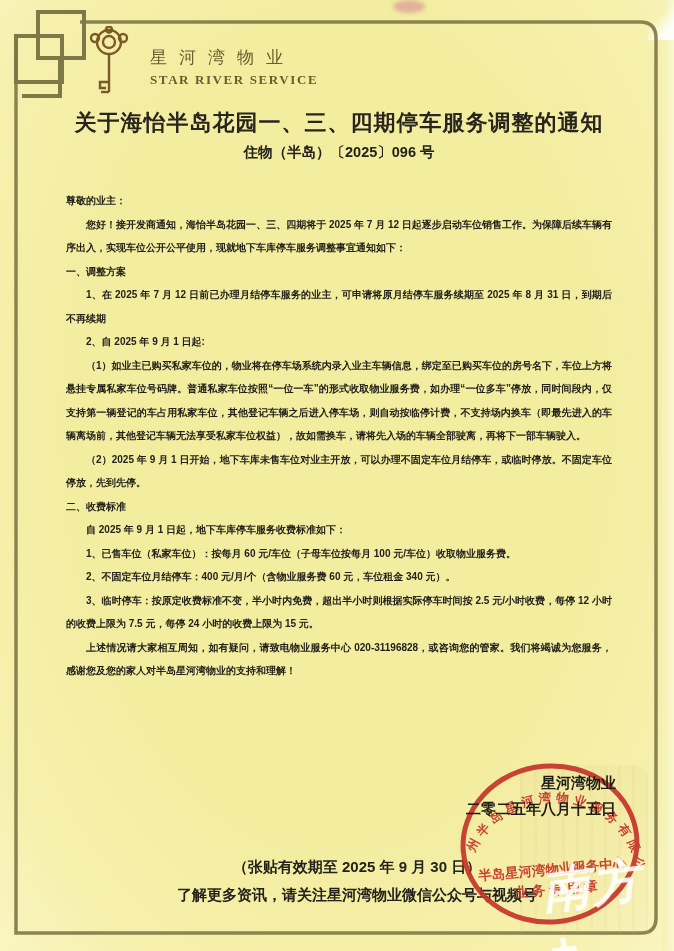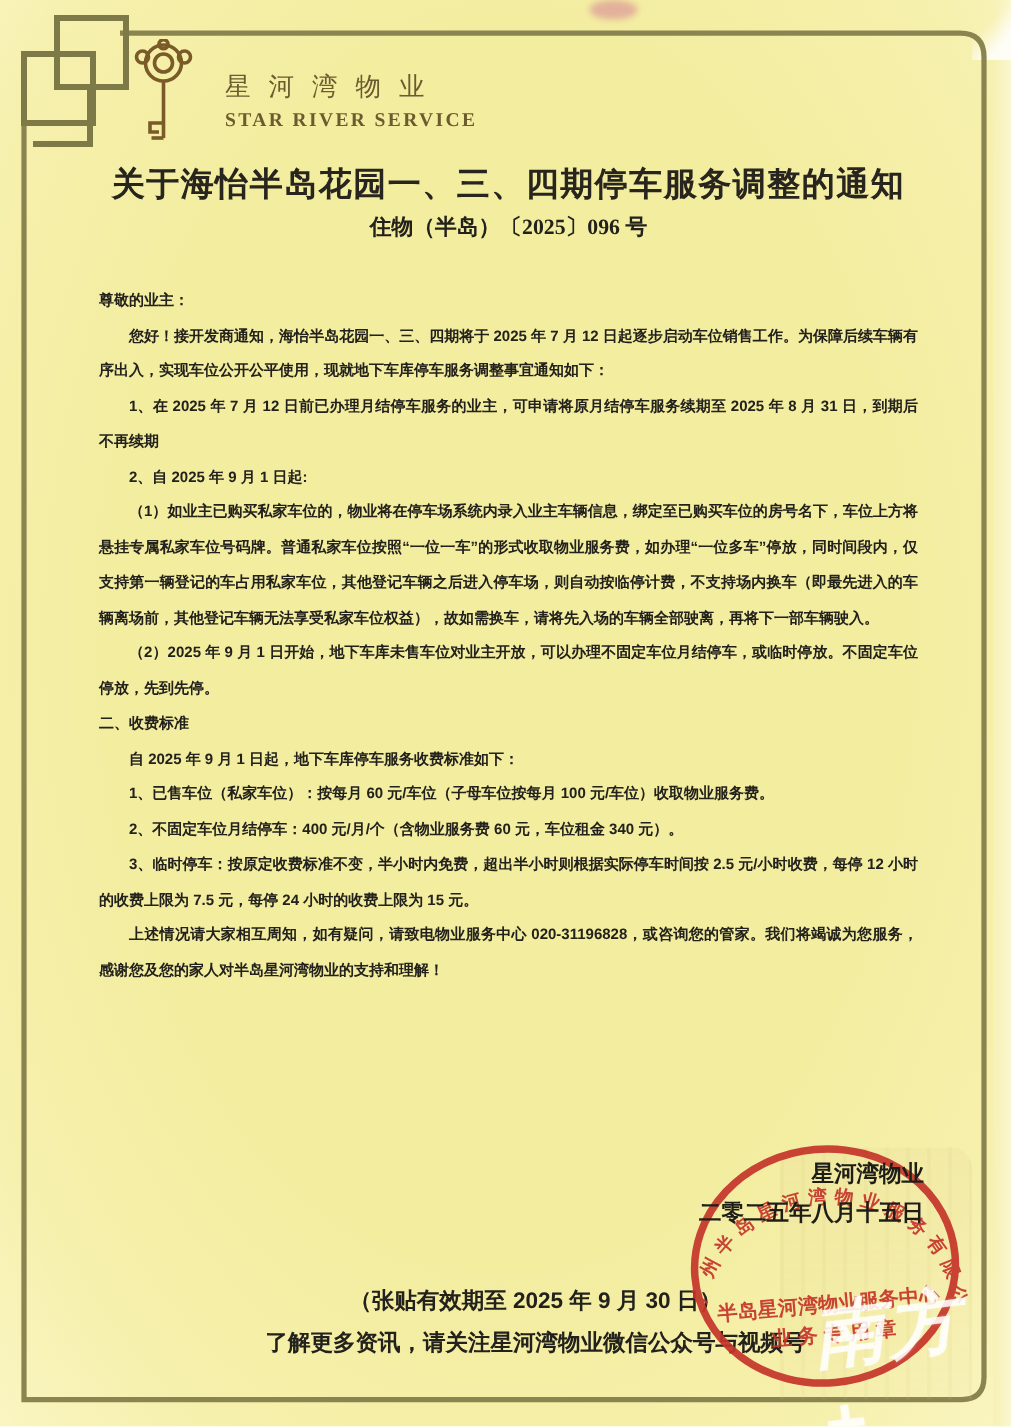--- a/index.html
+++ b/index.html
@@ -27,21 +27,21 @@
   svg.frame { position:absolute; left:0; top:0; z-index:1; }
 
   .logo { position:absolute; left:86px; top:26px; display:flex; align-items:flex-start; z-index:2; }
   .logo-key { width:46px; height:76px; }
   .logo-text { margin-left:18px; margin-top:20px; color:#6b5b2e; font-family:"Liberation Serif", serif; }
   .logo-cn { font-size:17px; letter-spacing:12px; white-space:nowrap; }
   .logo-en { font-size:13px; letter-spacing:1.6px; margin-top:3px; white-space:nowrap;font-weight:bold; }
 
   .content { position:absolute; left:66px; right:62px; top:108px; z-index:2; color:#23211b; }
   .title { text-align:center; font-size:22px; font-weight:700; letter-spacing:1px; line-height:30px; color:#28251f; }
-  .docnum { text-align:center; font-size:14.5px; font-weight:700; line-height:22px; margin-top:3px; margin-bottom:26px;font-family:Liberation Serif, serif; }
+  .docnum { text-align:center; font-size:14.5px; font-weight:700; line-height:22px; margin-top:3px; margin-bottom:26px; }
 
   .body-text { font-size:10px; font-weight:700; line-height:23.5px; text-align:justify; }
   .body-text .para { text-indent:2em; }
   .body-text .greeting, .body-text .sec-heading { text-indent:0; }
 
   .signature { position:absolute; right:58px; top:770px; z-index:5; text-align:right;
     font-size:15px; font-weight:700; color:#1f1d18; line-height:26px; }
 
   .footer { position:absolute; left:0; width:674px; z-index:2; text-align:center;
     font-size:15px; font-weight:700; color:#23211b;padding-left:40px; }
@@ -102,20 +102,21 @@
     </div>
   </div>
 
   <div class="content">
     <div class="title">关于海怡半岛花园一、三、四期停车服务调整的通知</div>
     <div class="docnum">住物（半岛）〔2025〕096 号</div>
 
     <div class="body-text">
       <div class="greeting">尊敬的业主：</div>
       <div class="para">您好！接开发商通知，海怡半岛花园一、三、四期将于 2025 年 7 月 12 日起逐步启动车位销售工作。为保障后续车辆有序出入，实现车位公开公平使用，现就地下车库停车服务调整事宜通知如下：</div>
+      <div class="sec-heading">一、调整方案</div>
       <div class="para">1、在 2025 年 7 月 12 日前已办理月结停车服务的业主，可申请将原月结停车服务续期至 2025 年 8 月 31 日，到期后不再续期</div>
       <div class="para">2、自 2025 年 9 月 1 日起:</div>
       <div class="para">（1）如业主已购买私家车位的，物业将在停车场系统内录入业主车辆信息，绑定至已购买车位的房号名下，车位上方将悬挂专属私家车位号码牌。普通私家车位按照“一位一车”的形式收取物业服务费，如办理“一位多车”停放，同时间段内，仅支持第一辆登记的车占用私家车位，其他登记车辆之后进入停车场，则自动按临停计费，不支持场内换车（即最先进入的车辆离场前，其他登记车辆无法享受私家车位权益），故如需换车，请将先入场的车辆全部驶离，再将下一部车辆驶入。</div>
       <div class="para">（2）2025 年 9 月 1 日开始，地下车库未售车位对业主开放，可以办理不固定车位月结停车，或临时停放。不固定车位停放，先到先停。</div>
       <div class="sec-heading">二、收费标准</div>
       <div class="para">自 2025 年 9 月 1 日起，地下车库停车服务收费标准如下：</div>
       <div class="para">1、已售车位（私家车位）：按每月 60 元/车位（子母车位按每月 100 元/车位）收取物业服务费。</div>
       <div class="para">2、不固定车位月结停车：400 元/月/个（含物业服务费 60 元，车位租金 340 元）。</div>
       <div class="para">3、临时停车：按原定收费标准不变，半小时内免费，超出半小时则根据实际停车时间按 2.5 元/小时收费，每停 12 小时的收费上限为 7.5 元，每停 24 小时的收费上限为 15 元。</div>
       <div class="para">上述情况请大家相互周知，如有疑问，请致电物业服务中心 020-31196828，或咨询您的管家。我们将竭诚为您服务，感谢您及您的家人对半岛星河湾物业的支持和理解！</div>

